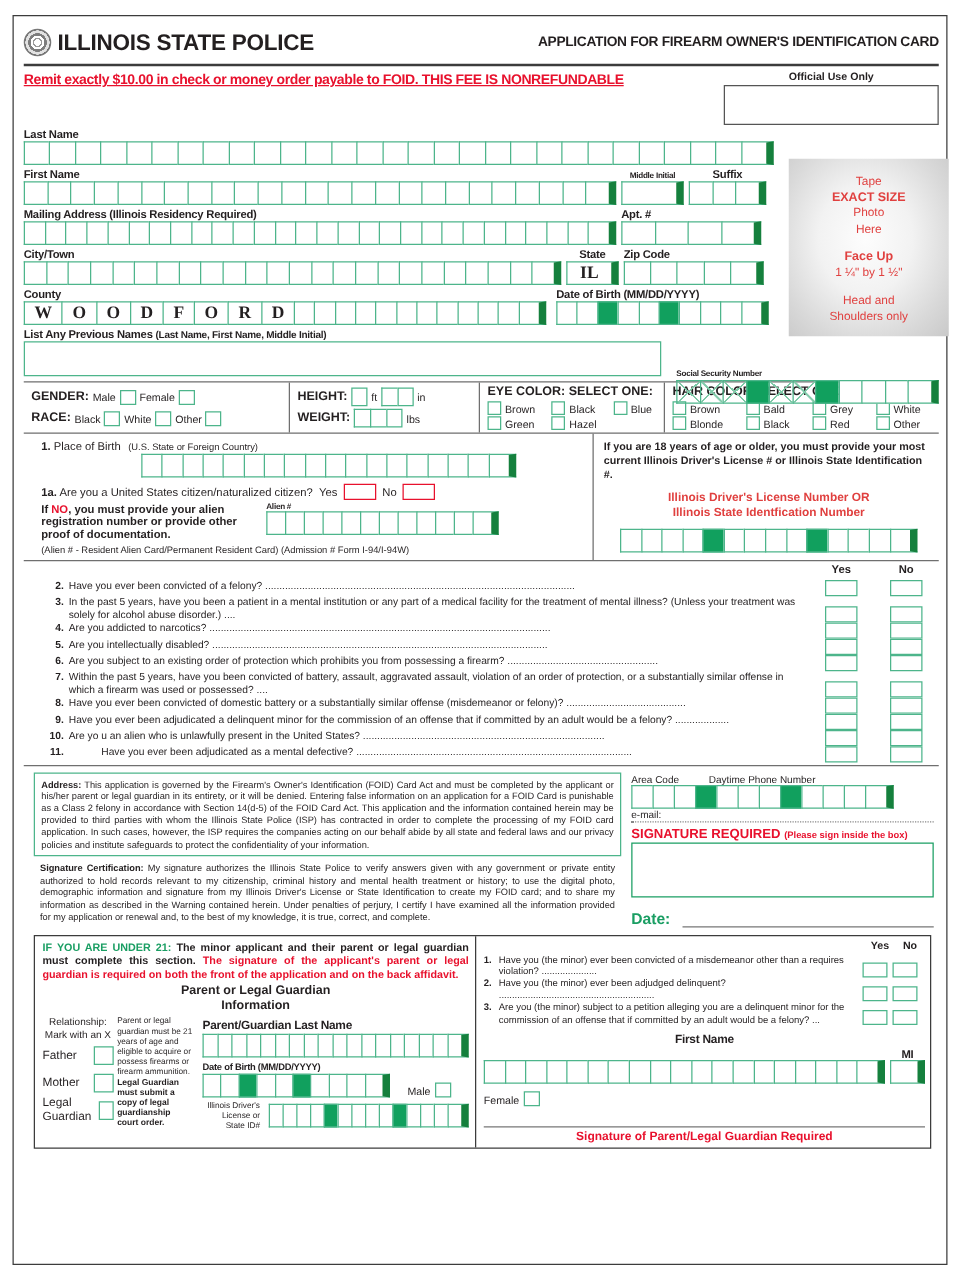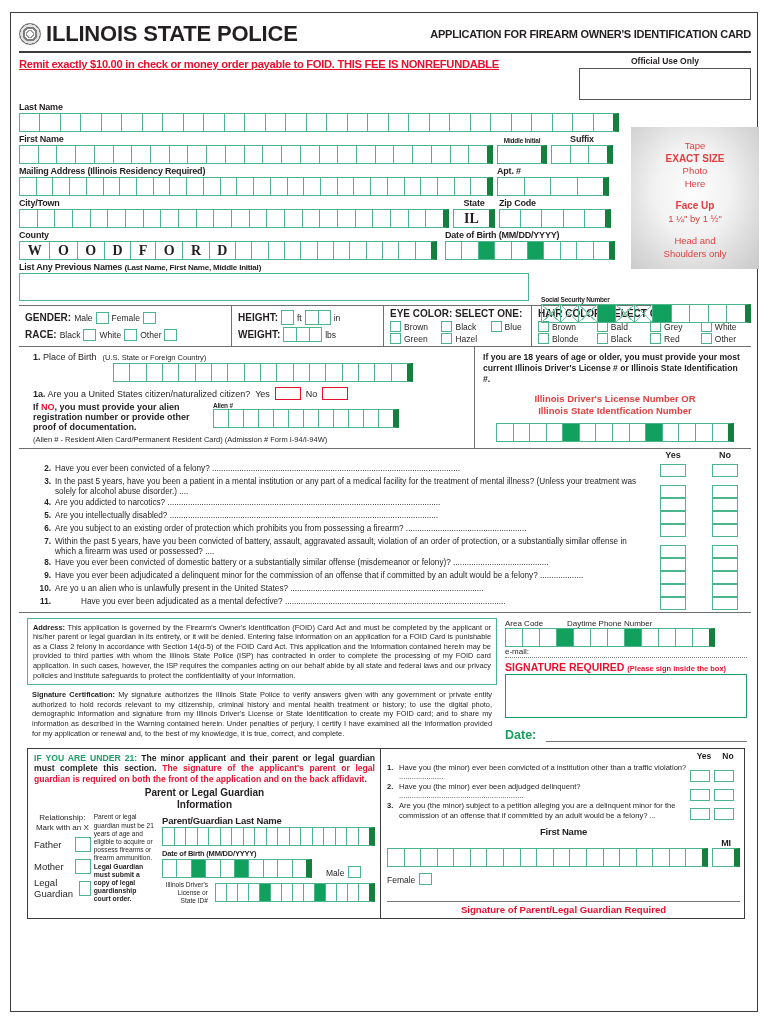--- a/index.html
+++ b/index.html
@@ -14,21 +14,21 @@
   }
   .page { position:absolute; left:10px; top:12px; width:748px; height:1000px; border:1px solid #3c3c3c; background:#fff; }
   .inner { position:absolute; left:8px; top:6px; width:732px; }
 
   
   .hdr { display:flex; align-items:center; justify-content:space-between; height:30px; }
   .hdr-left { display:flex; align-items:center; gap:5px; }
   .seal { width:22px; height:22px; border-radius:50%; background:
       radial-gradient(circle at 50% 50%, #ffffff 0 18%, #9a9a9a 19% 27%, #ffffff 28% 38%, #7d7d7d 39% 52%, #e2e2e2 53% 68%, #6e6e6e 69% 82%, #cfcfcf 83% 100%);
       border:1px solid #777; }
-  .title-left { font-size:22px; font-weight:bold; letter-spacing:-0.2px; }
+  .title-left { font-size:18px; font-weight:bold; letter-spacing:-0.2px; }
   .title-right { font-size:11px; font-weight:bold; letter-spacing:-0.25px; }
   .rule { height:2px; background:#3c3c3c; margin-top:2px; }
 
   
   .feerow { display:flex; align-items:flex-start; justify-content:space-between; margin-top:3px; }
   .fee { color:#e8112d; font-weight:bold; font-size:11.2px; text-decoration:underline; letter-spacing:-0.3px; padding-top:2px;}
   .officialbox { width:172px; text-align:center; }
   .official-lbl { font-size:8.5px; font-weight:bold; }
   .official-field { height:32px; border:1px solid #555; margin-top:2px; background:#fff; }
 
@@ -887,21 +887,21 @@
     </div>
 
     <div class="u21-right">
       <div class="u21yn" style="top:2px;font-size:8.5px;font-weight:bold">
         <span style="width:20px;text-align:center">Yes</span>
         <span style="width:20px;text-align:center">No</span>
       </div>
       <div id="u21rows" style="margin-top:11px">
             <div class="u21q" style="position: relative; padding-right: 52px; min-height: 13px;">
               <span class="num">1.</span>
-              <span style="flex: 1 1 0%;">Have you (the minor) ever been convicted of a institution other than a traffic violation? .....................</span>
+              <span style="flex: 1 1 0%;">Have you (the minor) ever been convicted of a misdemeanor other than a requires violation? .....................</span>
               <span class="u21yn" style="bottom: 0px;">
                 <span class="ynbox"></span>
                 <span class="ynbox"></span>
               </span>
             </div>
             <div class="u21q" style="position: relative; padding-right: 52px; min-height: 13px;">
               <span class="num">2.</span>
               <span style="flex: 1 1 0%;">Have you (the minor) ever been adjudged delinquent? ...........................................................</span>
               <span class="u21yn" style="bottom: 0px;">
                 <span class="ynbox"></span>

